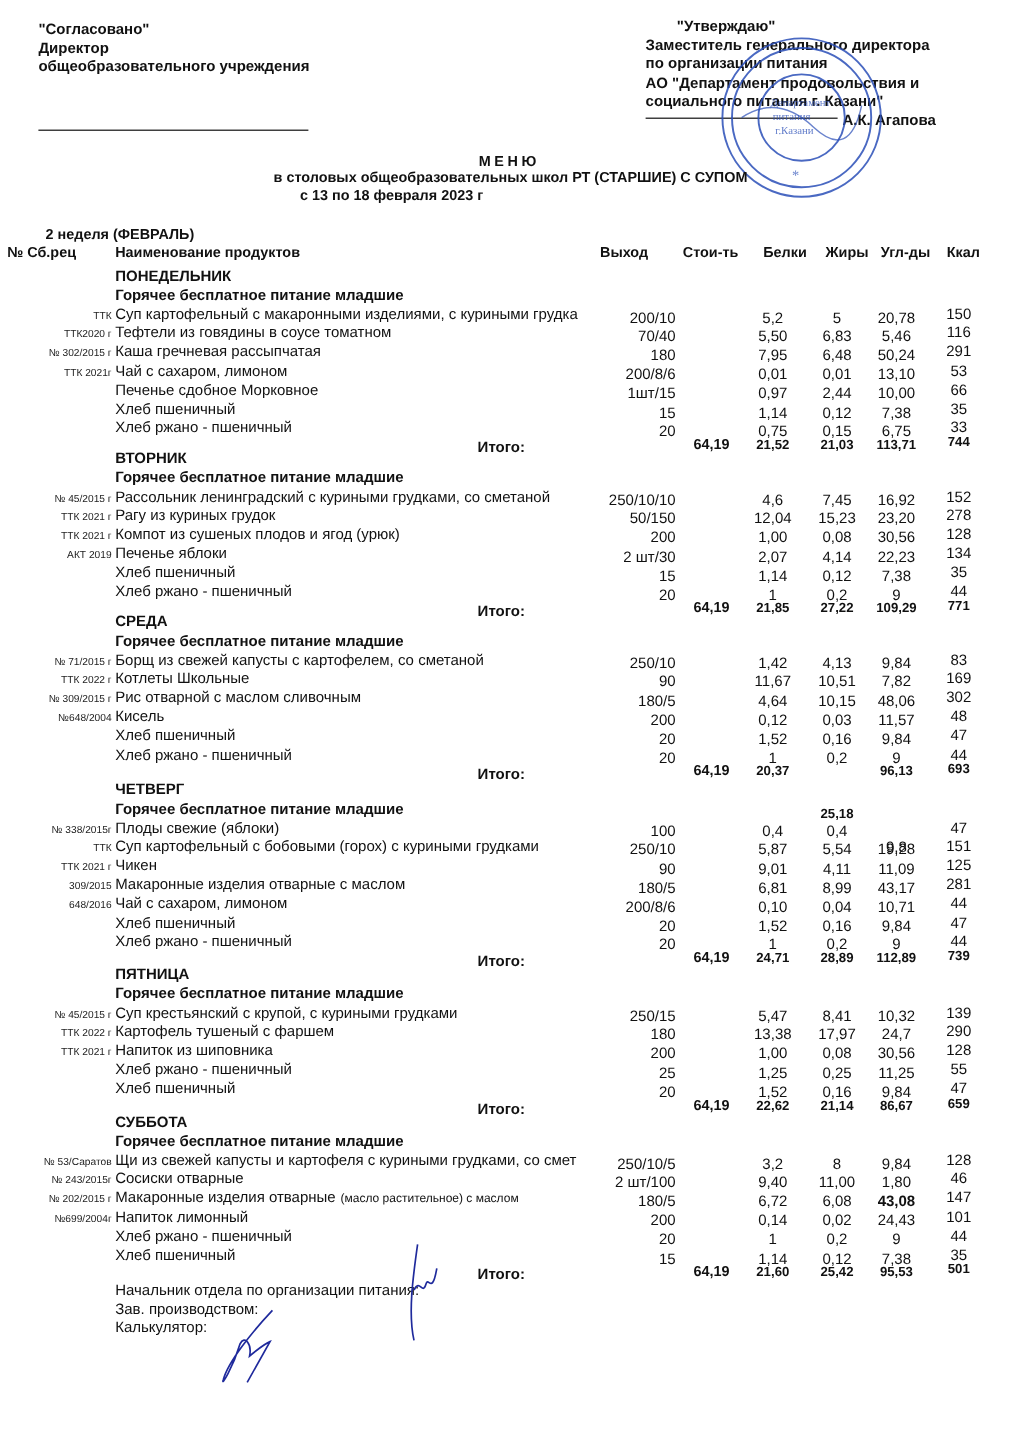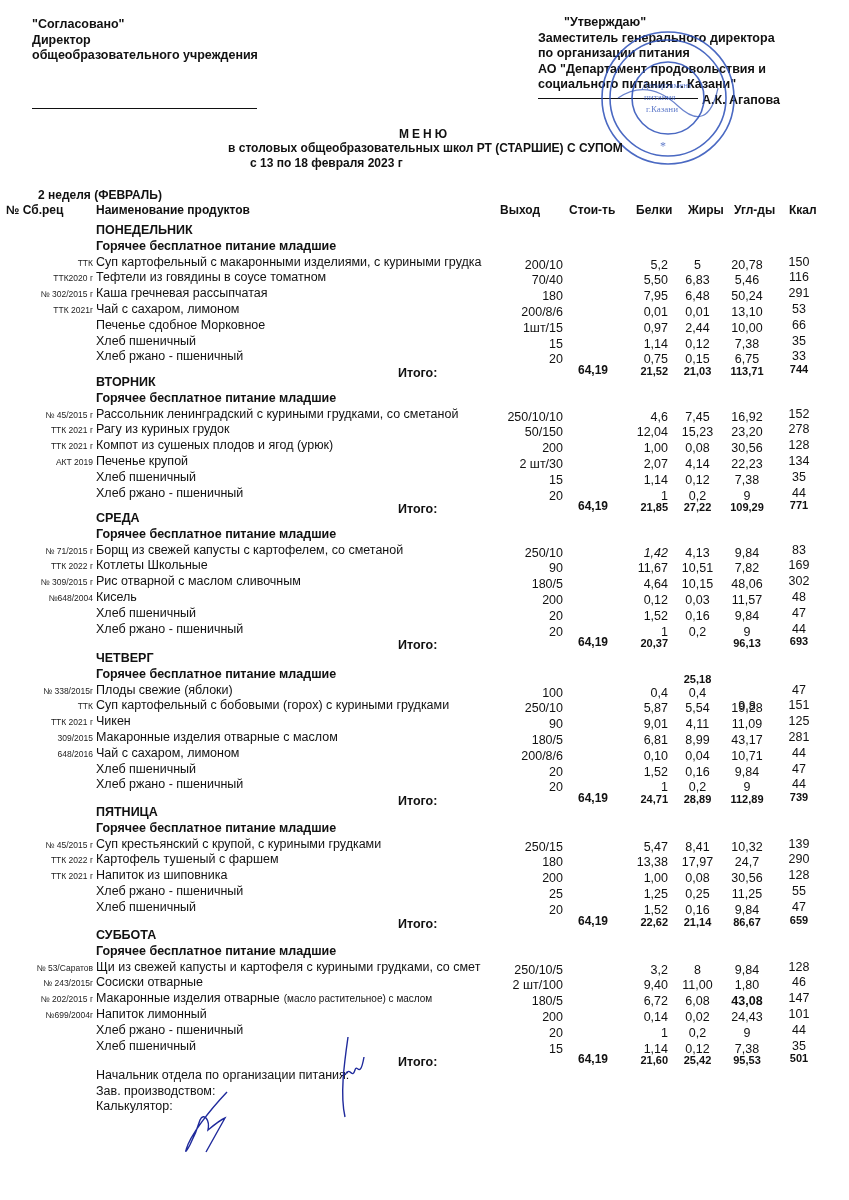--- a/index.html
+++ b/index.html
@@ -16,21 +16,21 @@
   .dates { left: 250px; top: 156px; font-size: 12px; font-weight: bold; }
   .week { left: 38px; top: 188px; font-size: 12px; font-weight: bold; }
   .colhdr { top: 203px; font-size: 12px; font-weight: bold; }
   .code { position: absolute; width: 93px; text-align: right; font-size: 8.5px; color: #222; }
   .name { position: absolute; left: 96px; font-size: 12.5px; white-space: nowrap; }
   .day { position: absolute; left: 96px; font-size: 12.5px; font-weight: bold; }
   .cat { position: absolute; left: 96px; font-size: 12.5px; font-weight: bold; }
   .num { position: absolute; font-size: 12.5px; text-align: right; }
   .out { left: 470px; width: 93px; }
   .cost { left: 565px; width: 43px; }
-  .bel { left: 620px; width: 48px; text-align: right; }
+  .bel { left: 620px; width: 48px; text-align: center; }
   .zhi { left: 675px; width: 45px; text-align: center; }
   .ugl { left: 722px; width: 50px; text-align: center; }
   .kcal { left: 780px; width: 38px; text-align: center; }
   .tot { font-weight: bold; font-size: 11px; }
   .tot.cost { font-size: 12px; }
   .itogo { position: absolute; left: 398px; font-size: 12.5px; font-weight: bold; }
   .footer { left: 96px; top: 1068px; font-size: 12.5px; line-height: 15.5px; }
   .stamp { left: 598px; top: 28px; width: 140px; height: 140px; }
 </style>
 </head>
@@ -156,21 +156,21 @@
     <div class="num ugl" style="top: 425.4px;">23,20</div>
     <div class="num kcal" style="top: 422.4px;">278</div>
     <div class="code" style="top: 441.2px;">ТТК 2021 г</div>
     <div class="name" style="top: 438.2px;"><span>Компот из сушеных плодов и ягод (урюк)</span></div>
     <div class="num out" style="top: 441.2px;">200</div>
     <div class="num bel" style="top: 441.2px;">1,00</div>
     <div class="num zhi" style="top: 441.2px;">0,08</div>
     <div class="num ugl" style="top: 441.2px;">30,56</div>
     <div class="num kcal" style="top: 438.2px;">128</div>
     <div class="code" style="top: 457px;">АКТ 2019</div>
-    <div class="name" style="top: 454px;"><span>Печенье крупой</span></div>
+    <div class="name" style="top: 454px;"><span>Печенье яблоки</span></div>
     <div class="num out" style="top: 457px;">2 шт/30</div>
     <div class="num bel" style="top: 457px;">2,07</div>
     <div class="num zhi" style="top: 457px;">4,14</div>
     <div class="num ugl" style="top: 457px;">22,23</div>
     <div class="num kcal" style="top: 454px;">134</div>
     <div class="code" style="top: 472.8px;"></div>
     <div class="name" style="top: 469.8px;"><span>Хлеб пшеничный</span></div>
     <div class="num out" style="top: 472.8px;">15</div>
     <div class="num bel" style="top: 472.8px;">1,14</div>
     <div class="num zhi" style="top: 472.8px;">0,12</div>
@@ -187,21 +187,21 @@
     <div class="num cost tot" style="top: 499.4px;">64,19</div>
     <div class="num bel tot" style="top: 501.4px;">21,85</div>
     <div class="num zhi tot" style="top: 501.4px;">27,22</div>
     <div class="num ugl tot" style="top: 501.4px;">109,29</div>
     <div class="num kcal tot" style="top: 499.4px;">771</div>
     <div class="day" style="top: 511px;">СРЕДА</div>
     <div class="cat" style="top: 526.8px;">Горячее бесплатное питание младшие</div>
     <div class="code" style="top: 545.6px;">№ 71/2015 г</div>
     <div class="name" style="top: 542.6px;"><span>Борщ из свежей капусты с картофелем, со сметаной</span></div>
     <div class="num out" style="top: 545.6px;">250/10</div>
-    <div class="num bel" style="top: 545.6px; font-style: italic;">1,42</div>
+    <div class="num bel" style="top: 545.6px;">1,42</div>
     <div class="num zhi" style="top: 545.6px;">4,13</div>
     <div class="num ugl" style="top: 545.6px;">9,84</div>
     <div class="num kcal" style="top: 542.6px;">83</div>
     <div class="code" style="top: 561.4px;">ТТК 2022 г</div>
     <div class="name" style="top: 558.4px;"><span>Котлеты Школьные</span></div>
     <div class="num out" style="top: 561.4px;">90</div>
     <div class="num bel" style="top: 561.4px;">11,67</div>
     <div class="num zhi" style="top: 561.4px;">10,51</div>
     <div class="num ugl" style="top: 561.4px;">7,82</div>
     <div class="num kcal" style="top: 558.4px;">169</div>

